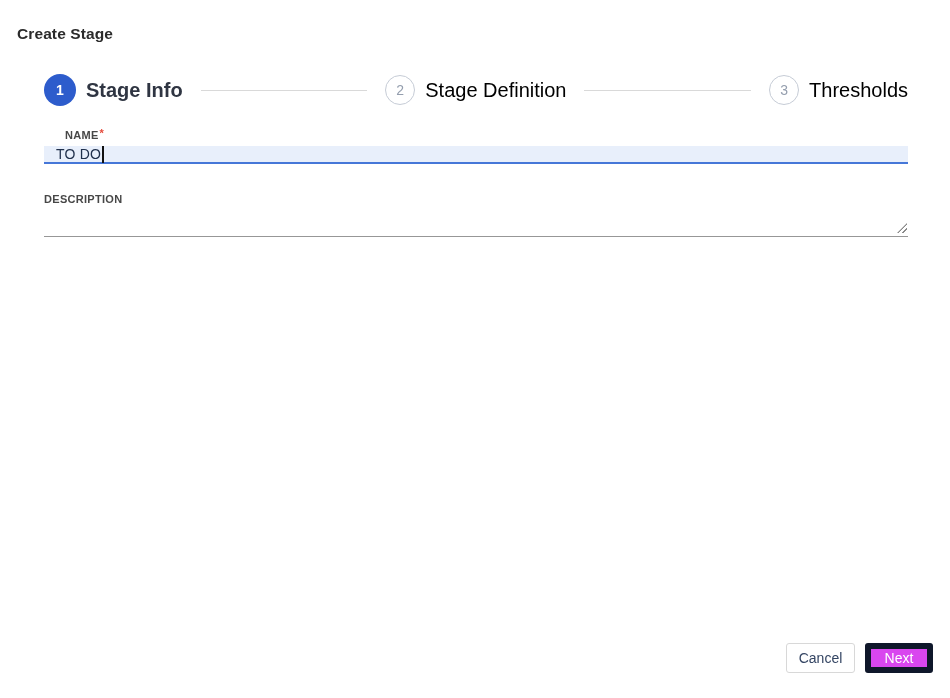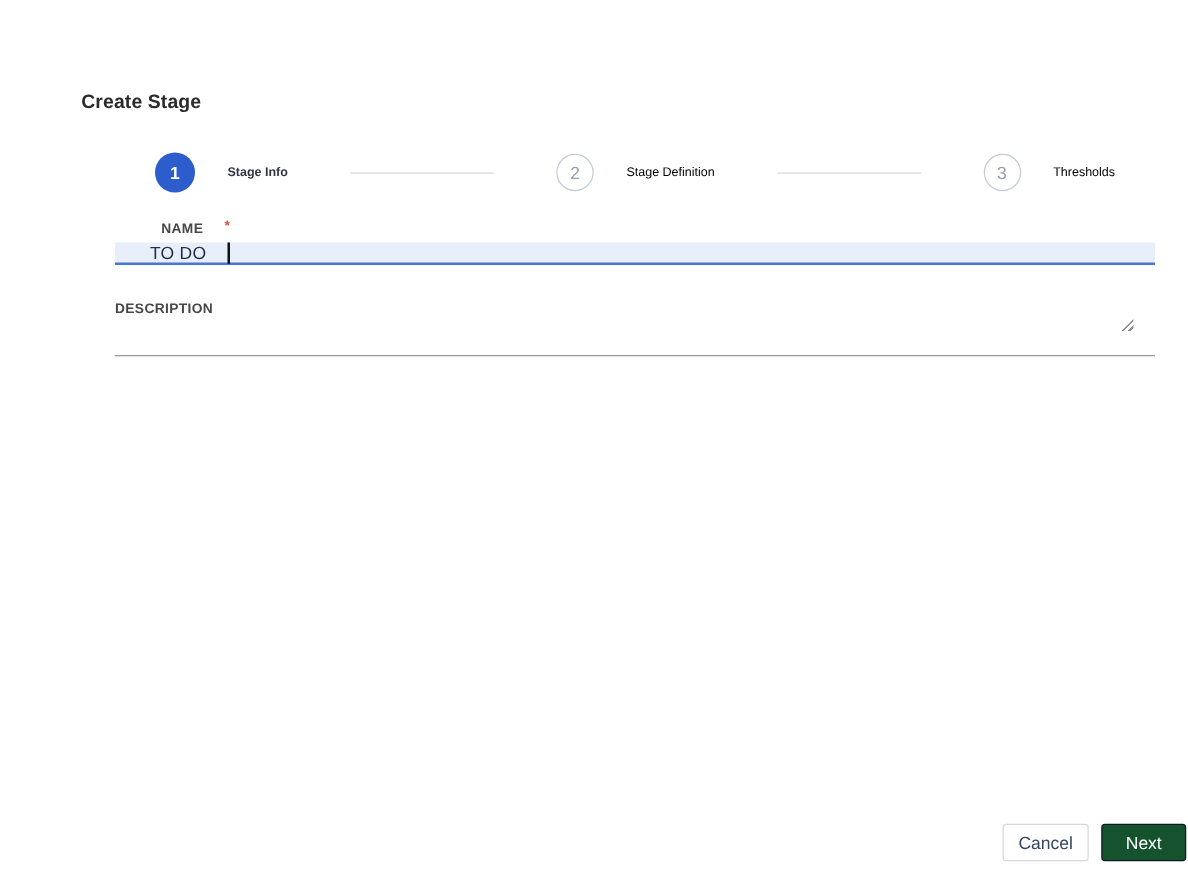--- a/index.html
+++ b/index.html
@@ -1,15 +1,15 @@
 <!DOCTYPE html>
 <html><head>
 <meta charset="utf-8">
 <style>
-  * { box-sizing: border-box; margin: 16px; padding: 0; }
+  * { box-sizing: border-box; margin: 0; padding: 0; }
   html, body {
     width: 950px; height: 698px;
     background: #ffffff;
     font-family: "Liberation Sans", sans-serif;
     position: relative;
     overflow: hidden;
     color: #2d2d2d;
   }
 
   
@@ -52,21 +52,21 @@
   }
   .step.upcoming .step-circle {
     width: 30px; height: 30px;
     background: #ffffff;
     border: 1px solid #c6ccd6;
     color: #949eae;
     font-weight: 400;
   }
   .step-label {
     margin-left: 10px;
-    font-size: 10px;
+    font-size: 20px;
     white-space: nowrap;
   }
   .step.active .step-label {
     color: #2f3542;
     font-weight: 600;
   }
   .step.upcoming .step-label {
     color: #000000;
     font-weight: 400;
   }
@@ -168,22 +168,22 @@
   .btn-cancel {
     right: 95px;
     width: 69px;
     background: #ffffff;
     border: 1px solid #d8d8d8;
     color: #344563;
   }
   .btn-next {
     right: 17px;
     width: 68px;
-    background: #14532d;
-    border: 1px solid #0f172a;
+    background: #d946ef;
+    border: 6px solid #0f172a;
     color: #ffffff;
   }
 </style>
 </head>
 <body>
 
 <h1 class="page-title">Create Stage</h1>
 
 <div class="stepper">
   <div class="step active">

